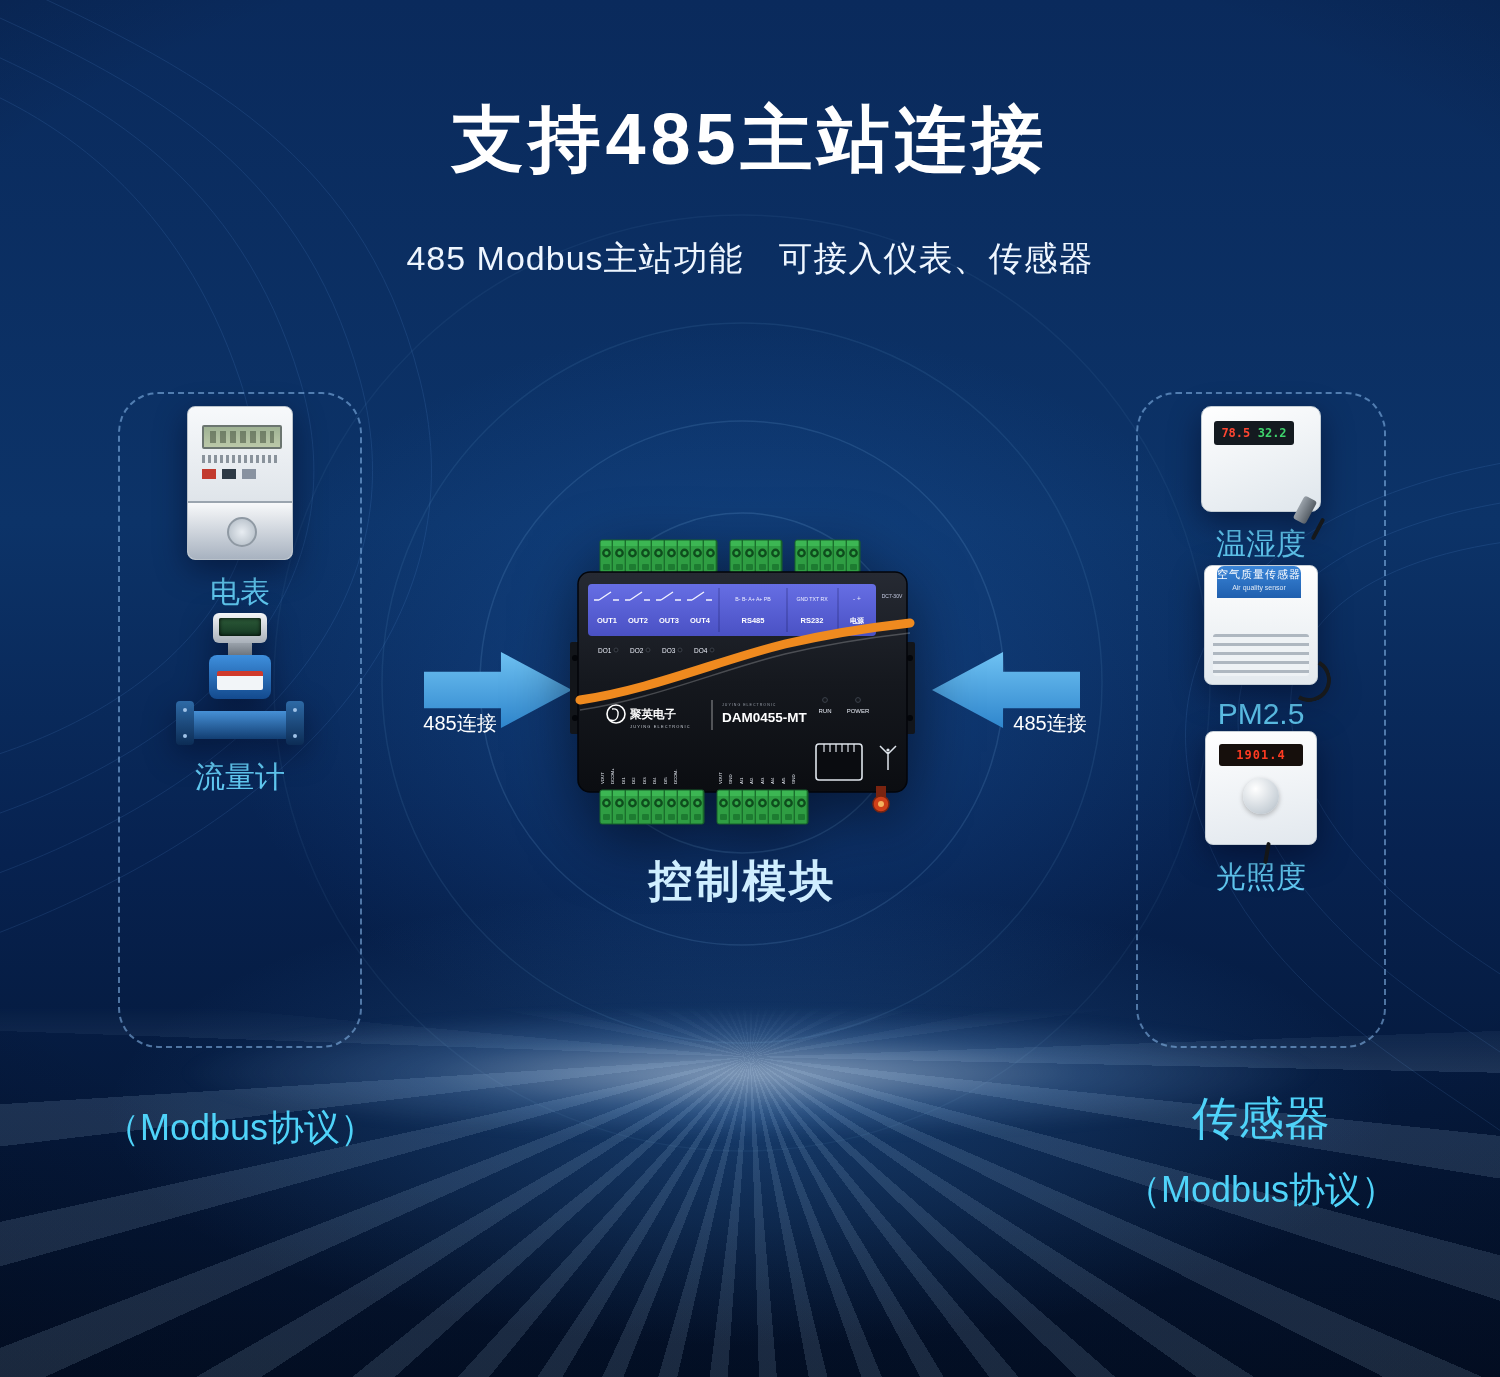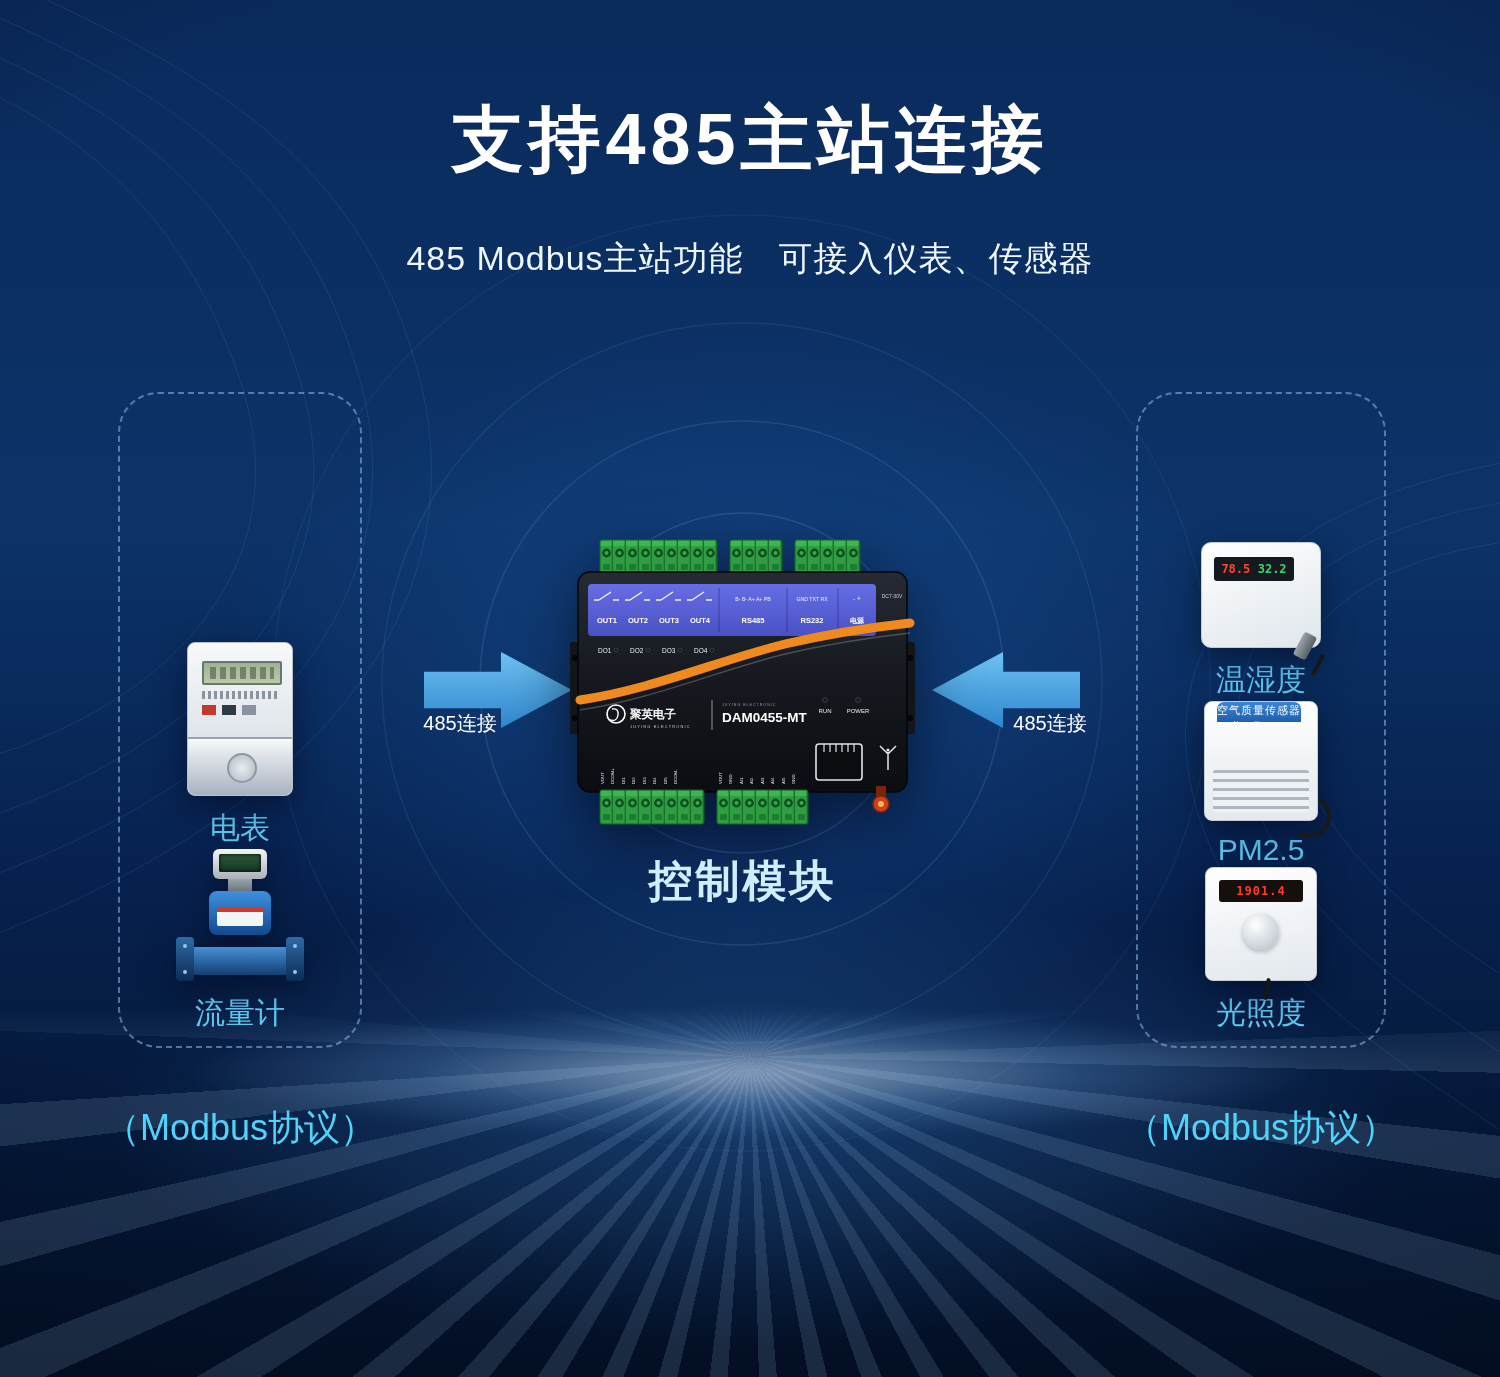--- a/index.html
+++ b/index.html
@@ -24,21 +24,21 @@
     background:radial-gradient(closest-side, rgba(222,238,255,.55), rgba(140,190,245,.20) 58%, rgba(0,0,0,0) 100%);
     filter:blur(6px);
   }
   .title{position:absolute;top:92px;left:0;width:100%;text-align:center;
     font-size:72px;font-weight:700;color:#ffffff;letter-spacing:5px;}
   .subtitle{position:absolute;top:236px;left:0;width:100%;text-align:center;
     font-size:34px;color:#eef6ff;letter-spacing:1px;}
 
   .panel{position:absolute;top:392px;height:656px;border:2px dashed rgba(140,190,240,.55);
     border-radius:40px;display:flex;flex-direction:column;align-items:center;
-    justify-content:flex-end;padding:12px 0;box-sizing:border-box;}
+    justify-content:flex-start;padding:12px 0;box-sizing:border-box;}
   .panel-left{left:118px;width:244px;}
   .panel-right{left:1136px;width:250px;}
   .cell{display:flex;flex-direction:column;align-items:center;gap:12px;}
   .dev{position:relative;filter:drop-shadow(0 10px 16px rgba(0,0,20,.45));}
   .dev-label{font-size:30px;color:#60c8f0;}
 
   .caption{position:absolute;top:1088px;width:340px;text-align:center;color:#4fd3f9;}
   .cap-left{left:70px;} .cap-right{left:1091px;}
   .cap-main{font-size:46px;}
   .cap-sub{font-size:36px;margin-top:16px;}
@@ -118,21 +118,21 @@
     font-family:"DejaVu Sans Mono",monospace;font-size:12px;font-weight:bold;}
   .v-red{color:#ff4632;} .v-green{color:#3fd46c;}
   .ts-gland{position:absolute;right:8px;bottom:-12px;width:14px;height:26px;border-radius:3px;
     transform:rotate(28deg);background:linear-gradient(90deg,#9aa2aa,#565e66);}
   .ts-cable{position:absolute;right:0;bottom:-30px;width:4px;height:24px;border-radius:2px;
     background:#15181b;transform:rotate(28deg);}
 
   
   .pmsensor{width:112px;height:118px;border-radius:8px;border:1px solid #c5ced6;
     background:linear-gradient(180deg,#ffffff,#e3e9ee);}
-  .pm-band{position:absolute;top:0;left:0;right:16px;height:20px;border-radius:7px 7px 0 0;
+  .pm-band{position:absolute;top:0;left:0;right:16px;height:32px;border-radius:7px 7px 0 0;
     background:linear-gradient(180deg,#3a85d8,#1f5fae);color:#fff;text-align:center;margin-left:12px;}
   .pm-l1{font-size:11px;line-height:17px;letter-spacing:1px;}
   .pm-l2{font-size:7px;opacity:.85;line-height:9px;}
   .pm-louvers{position:absolute;left:8px;right:8px;bottom:8px;height:42px;border-radius:3px;
     background:repeating-linear-gradient(180deg,#aeb7c0 0 3px,#eef2f5 3px 9px);}
   .pm-cable{position:absolute;right:-14px;bottom:-18px;width:36px;height:36px;border-radius:50%;
     border:4px solid transparent;border-bottom-color:#17191b;border-right-color:#17191b;
     transform:rotate(-15deg);}
 
   
@@ -383,16 +383,17 @@
       <div class="dev lsensor">
         <div class="ls-disp">1901.4</div>
         <div class="ls-dome"></div>
         <div class="ls-cable"></div>
       </div>
       <div class="dev-label">光照度</div>
     </div>
   </div>
 
   <div class="caption cap-right">
+    <div class="cap-main">传感器</div>
     <div class="cap-sub">（Modbus协议）</div>
   </div>
 
 </div>
 
 </body></html>

